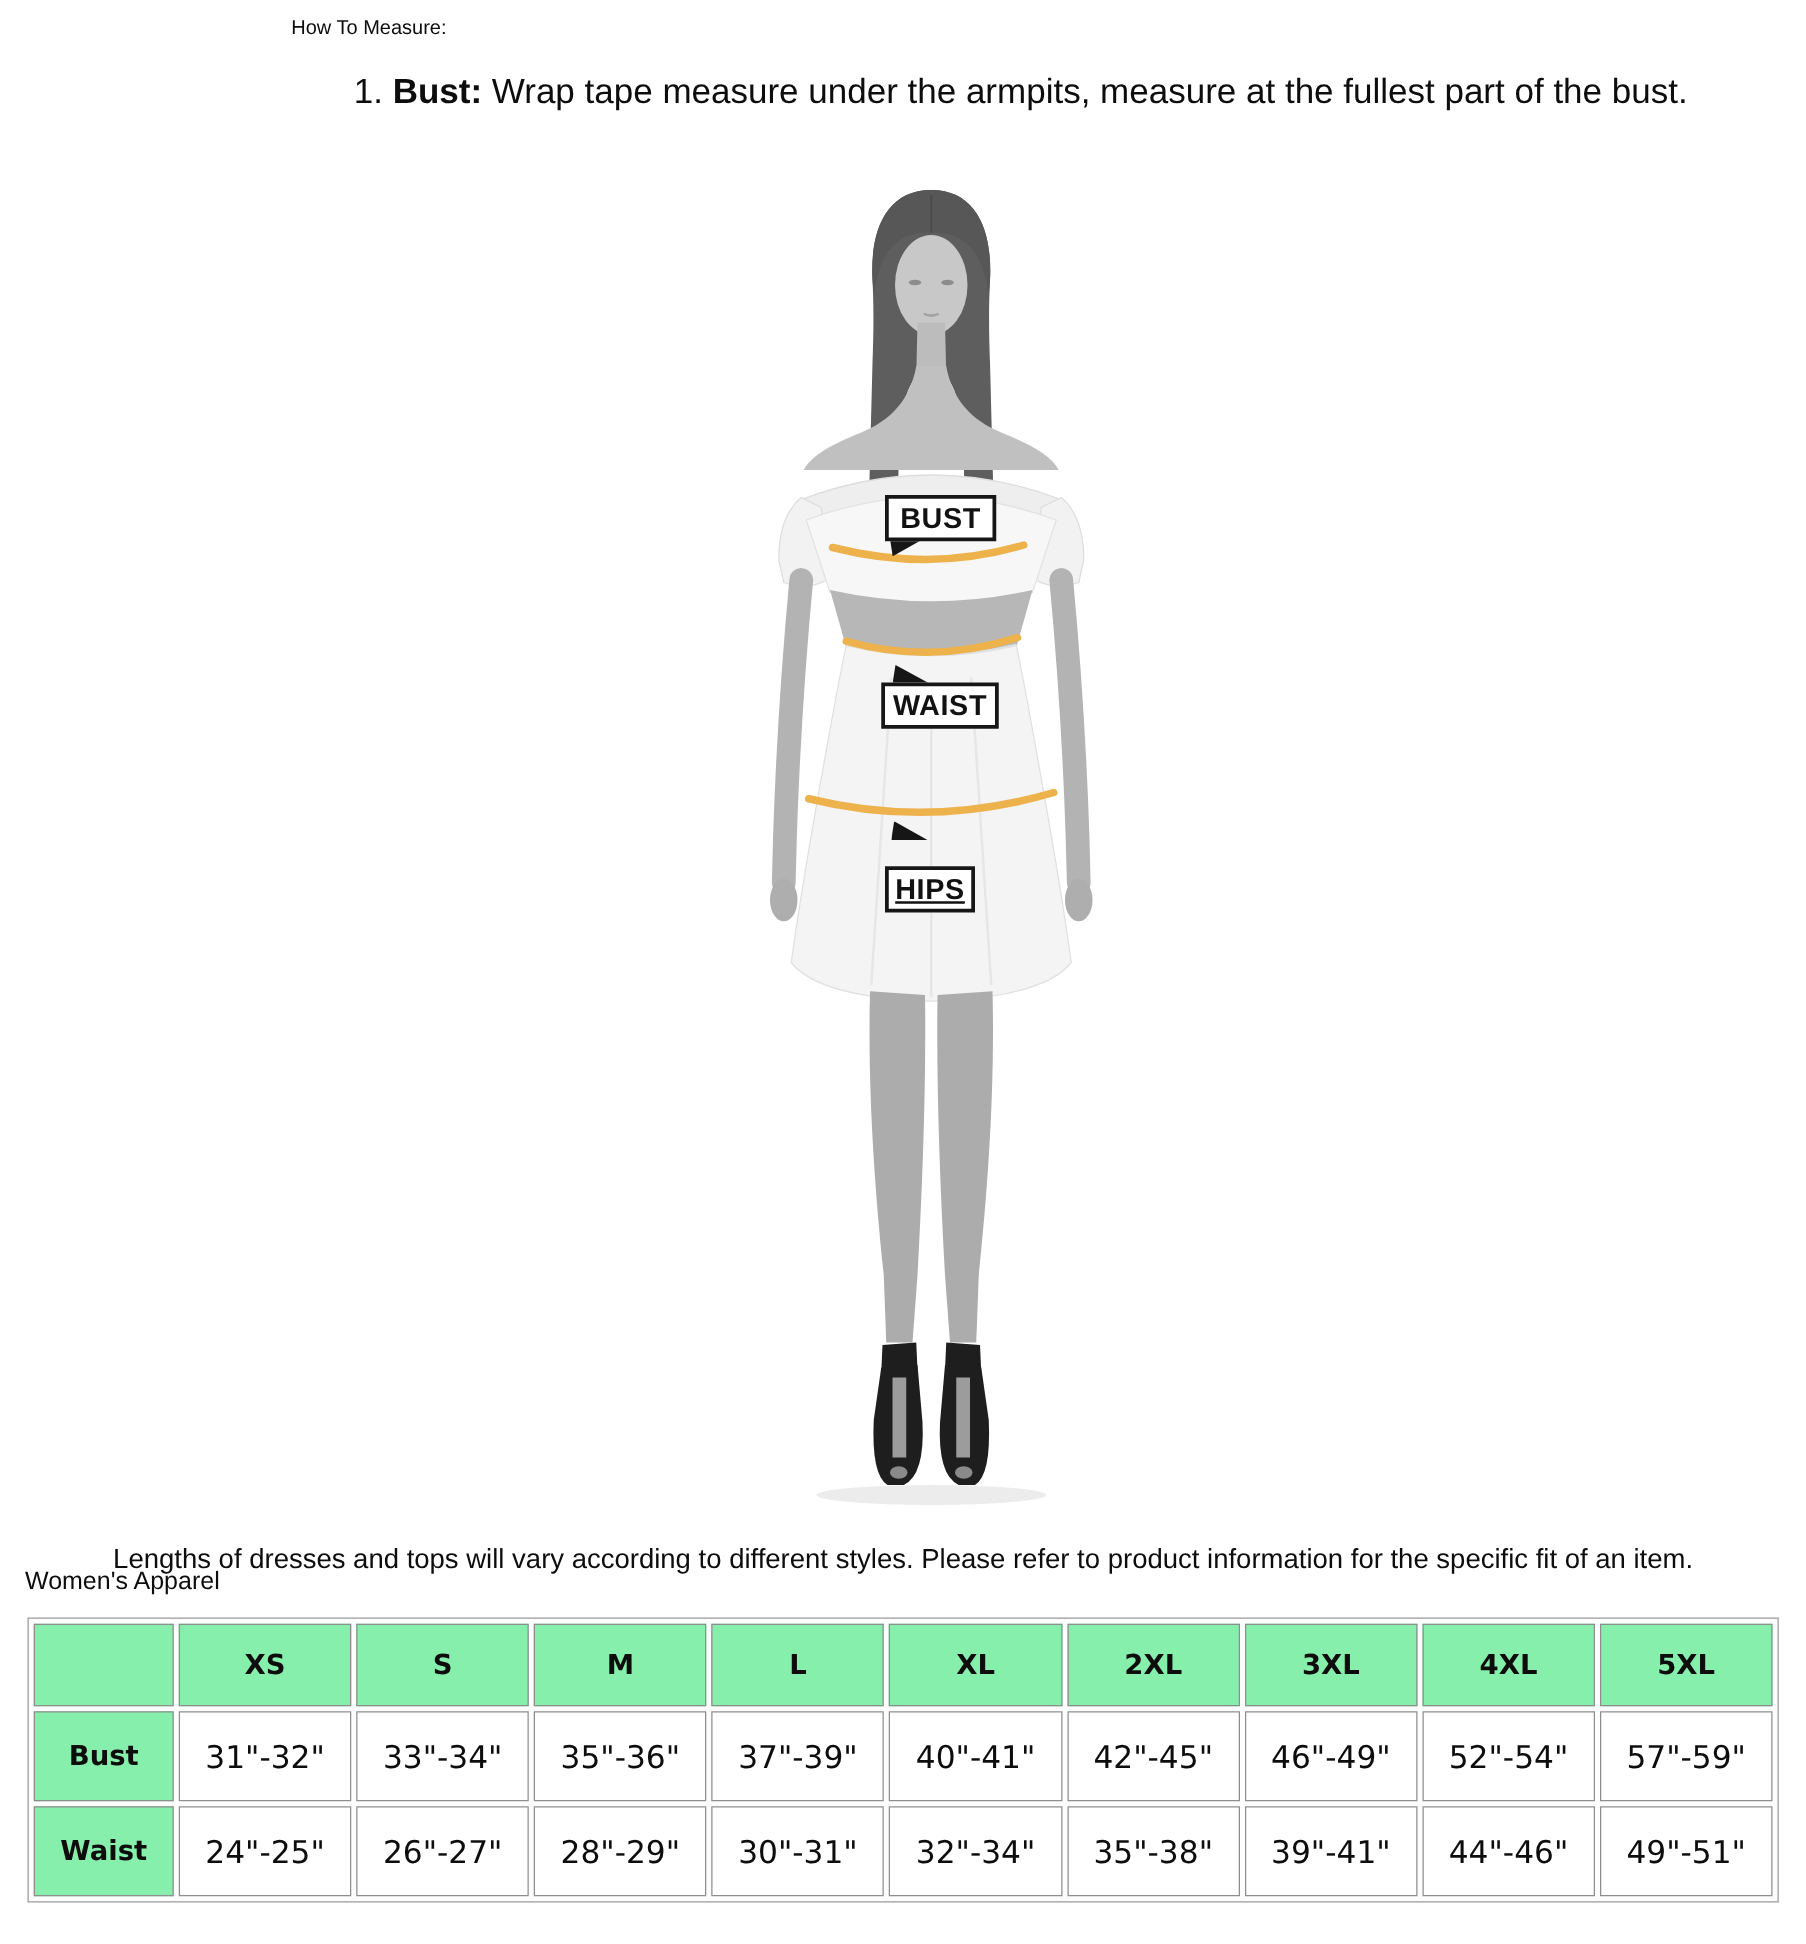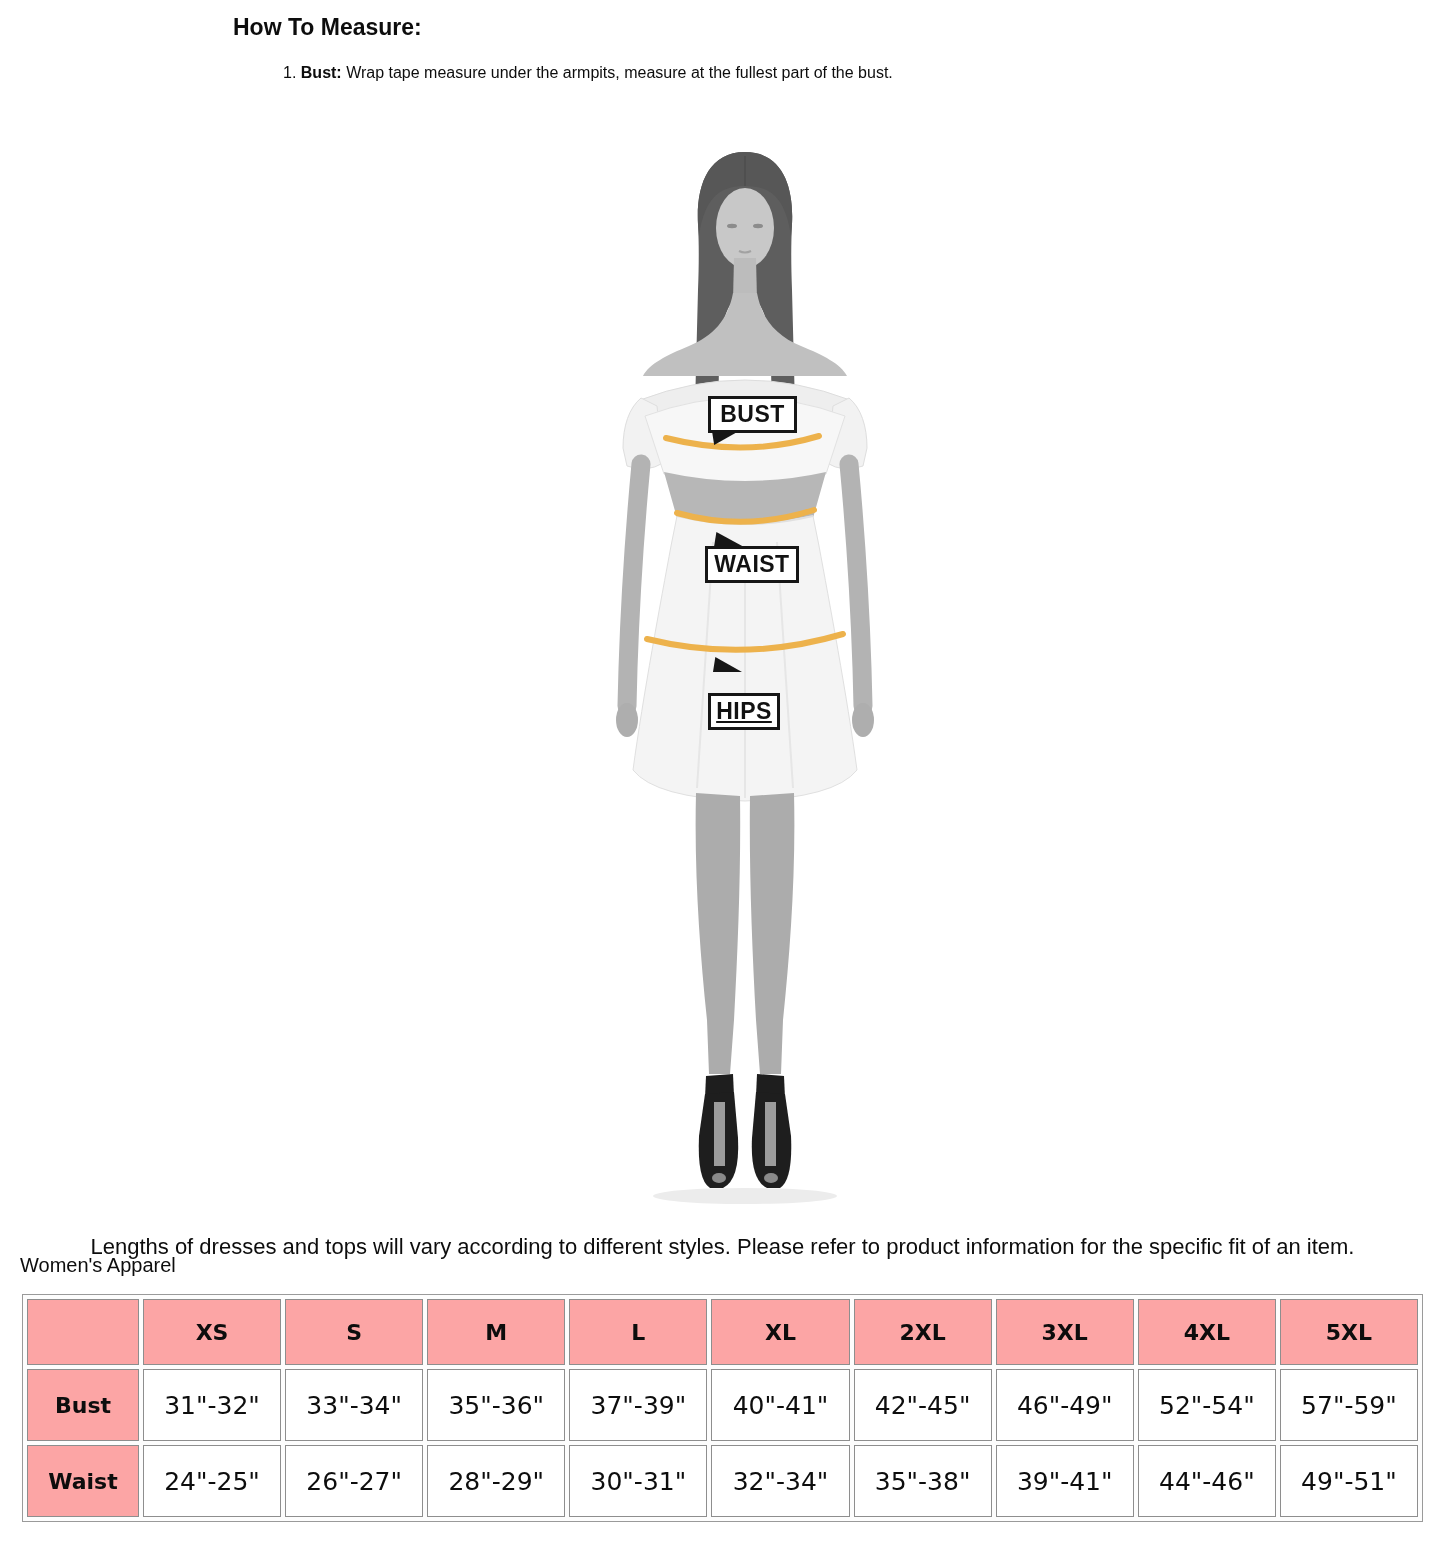--- a/index.html
+++ b/index.html
@@ -9,25 +9,25 @@
     width:1445px; height:1555px;
     background:#ffffff;
     font-family:"Liberation Sans", sans-serif;
     color:#0d0d0d;
     overflow:hidden;
   }
 
   
   .howto-title {
     position:absolute; left:233px; top:14px;
-    font-size:23px; font-weight:700;
+    font-size:16px; font-weight:400;
   }
   .howto-list {
     position:absolute; left:283px; top:59px;
-    font-size:16px; line-height:27px;
+    font-size:28px; line-height:27px;
   }
   .howto-item b { font-weight:bold; }
 
   
   .figure-wrap {
     position:absolute; left:595px; top:148px;
     width:300px; height:1060px;
   }
   .figure-wrap svg { position:absolute; left:0; top:0; }
 
@@ -69,21 +69,21 @@
     table-layout:fixed;
     background:#fdfdfd;
     border:1px solid #9a9a9a;
     font-family:"DejaVu Sans", sans-serif;
   }
   .size-table th, .size-table td {
     border:1px solid #8e8e8e;
     text-align:center; vertical-align:middle;
   }
   .size-table th {
-    background:#fca5a5;
+    background:#86efac;
     font-size:22px; font-weight:bold;
   }
   .size-table td {
     background:#ffffff;
     font-size:25px; font-weight:400;
   }
   .size-table tr.head-row th { height:66px; }
   .size-table tr.data-row th, .size-table tr.data-row td { height:72px; }
 </style>
 </head>

